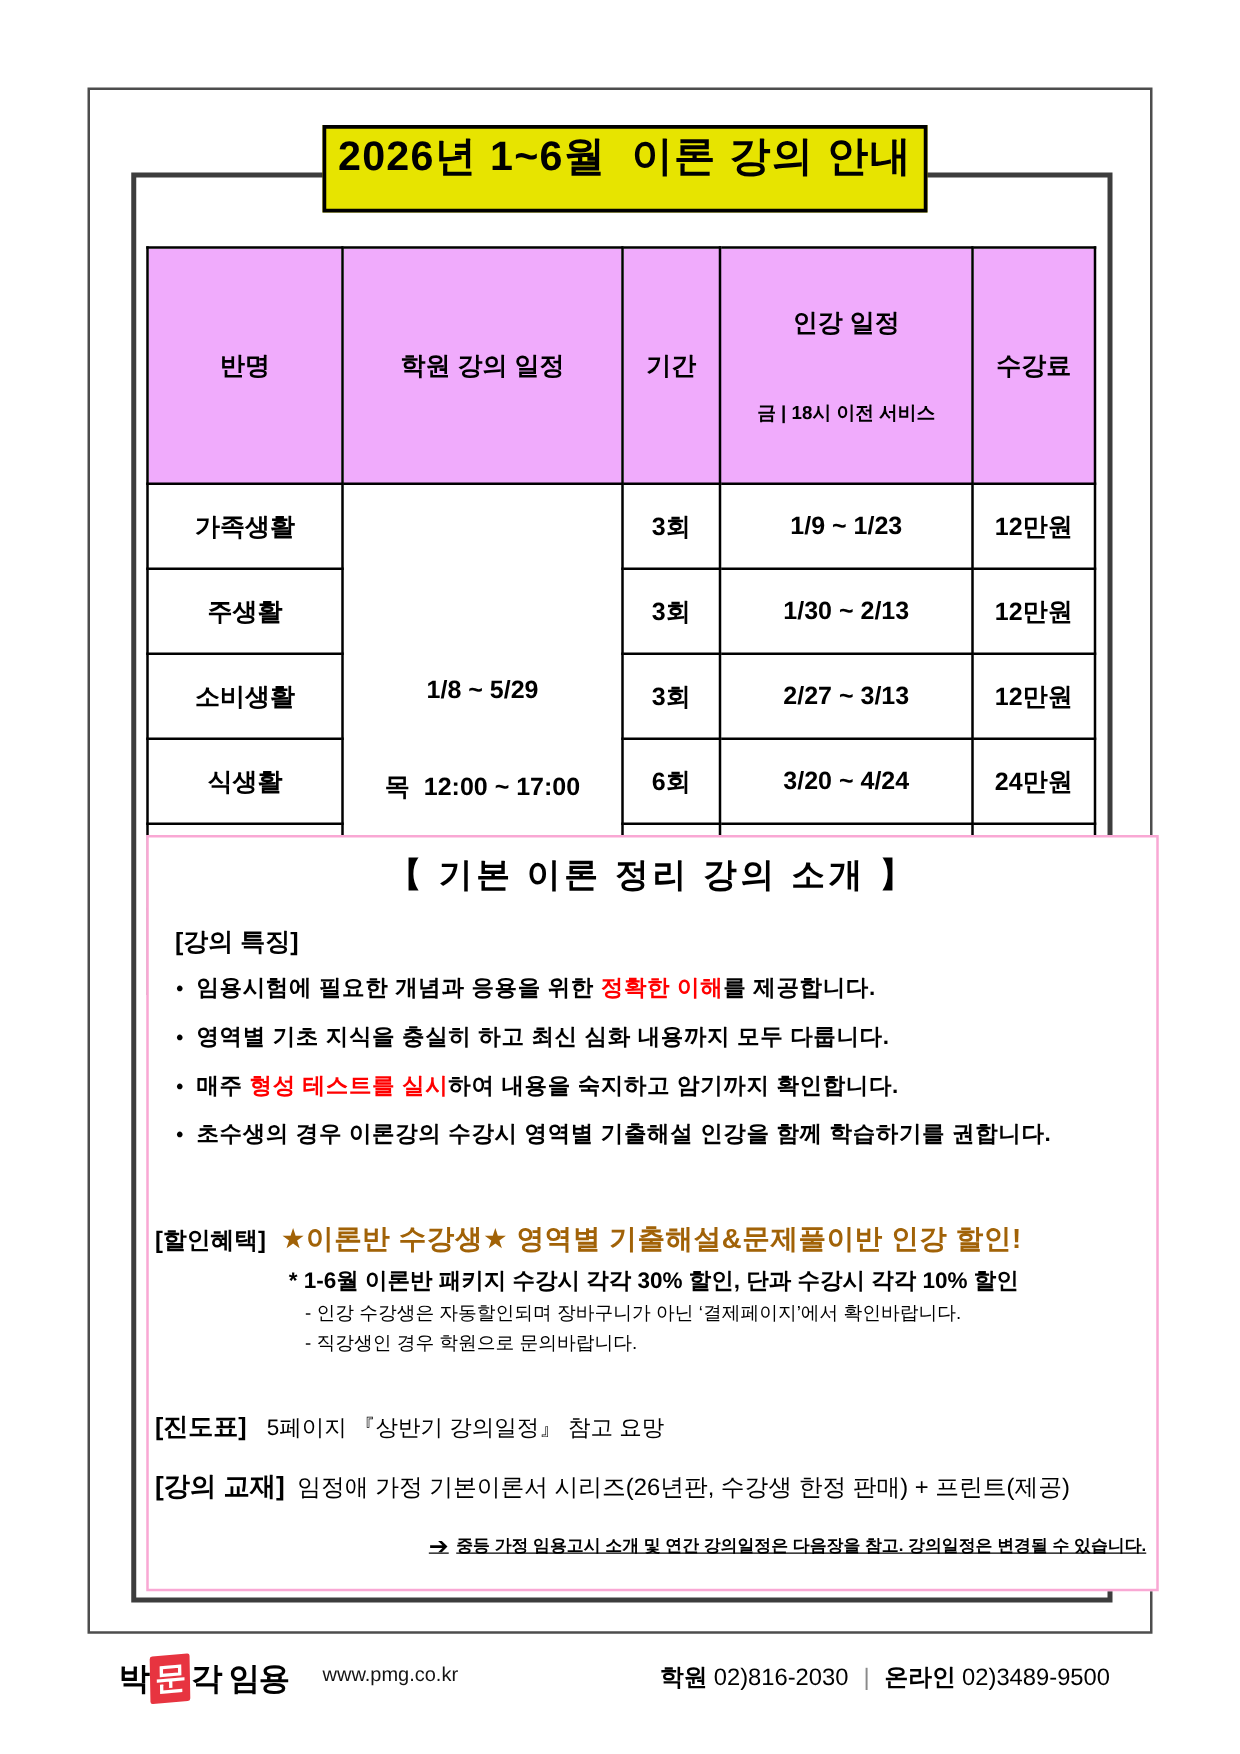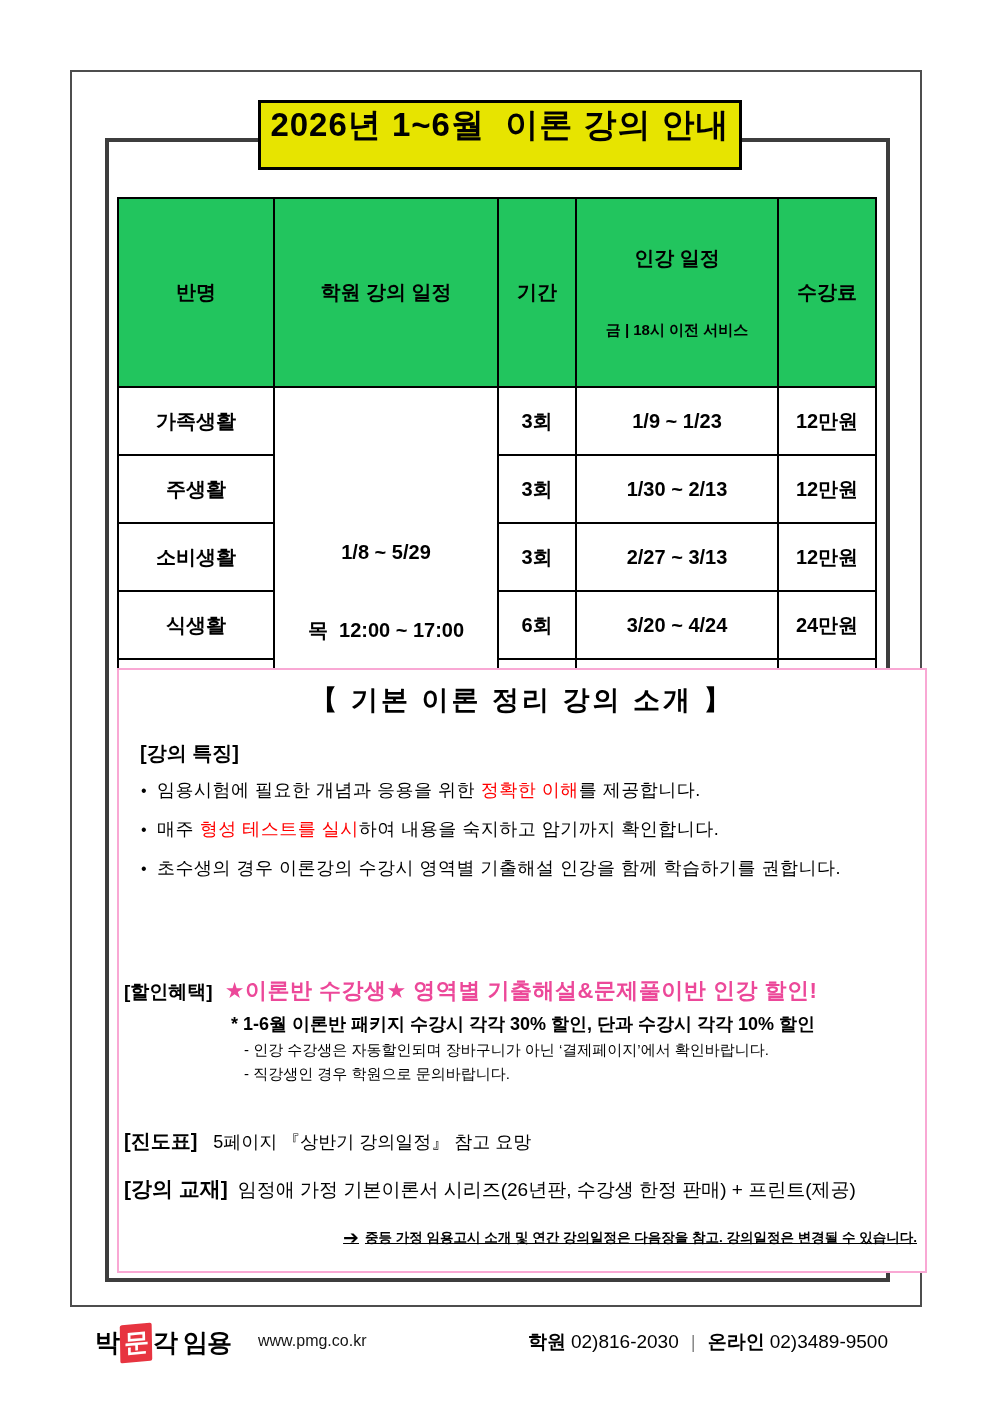--- a/index.html
+++ b/index.html
@@ -30,47 +30,47 @@
   
   table.schedule {
     position:absolute; left:117px; top:197px; width:758px;
     border-collapse:collapse; table-layout:fixed;
   }
   table.schedule th, table.schedule td {
     border:2px solid #000; text-align:center; vertical-align:middle;
     overflow:hidden; white-space:pre;
   }
   table.schedule thead tr { height:59px; }
-  table.schedule thead th { background:#22c55e; font-size:20px; font-weight:bold; }
+  table.schedule thead th { background:#f0abfc; font-size:20px; font-weight:bold; }
   table.schedule thead th .sub { font-size:15px; font-weight:bold; margin-top:3px; }
   table.schedule tbody tr { height:68px; }
   table.schedule tbody td { font-size:20px; font-weight:600; }
   td.class-name { font-weight:bold; }
   td.class-name.small { font-size:17px; letter-spacing:-0.5px; }
   td.merged-cell { font-size:20px; font-weight:600; }
   td.merged-cell div { line-height:32px; }
   
   .content-box {
     position:absolute; left:117px; top:668px; width:810px; height:605px;
     border:2px solid #f9a8d4; background:#fff;
   }
   .content-box > div { position:absolute; }
   .section-title {
     top:12px; left:0; width:100%; text-align:center;
     font-size:27px; font-weight:bold; letter-spacing:3px;
   }
   .features-label { top:70px; left:21px; font-size:20px; font-weight:bold; }
   .bullets { top:108px; left:22px; width:710px; }
-  .bullet { font-size:18px; font-weight:400; margin-bottom:15px; letter-spacing:0.5px; }
+  .bullet { font-size:18px; font-weight:700; margin-bottom:15px; letter-spacing:0.5px; }
   .bullet.gap-top { margin-top:10px; }
   .bullet .dot { font-size:16px; margin-right:10px; }
   .red-text { color:#ff0000; }
   .discount-line { top:306px; left:5px; white-space:nowrap; }
   .discount-line .d-label { font-size:19px; font-weight:bold; }
-  .discount-line .d-headline { font-size:22px; font-weight:bold; color:#ec4899; margin-left:12px; letter-spacing:0.5px; }
+  .discount-line .d-headline { font-size:22px; font-weight:bold; color:#a16207; margin-left:12px; letter-spacing:0.5px; }
   .discount-d1 { top:342px; left:112px; font-size:18px; font-weight:600; }
   .discount-d2 { top:371px; left:125px; font-size:15px; font-weight:500; }
   .discount-d3 { top:395px; left:125px; font-size:15px; font-weight:500; }
   .progress-line { top:458px; left:5px; }
   .progress-line .p-label { font-size:20px; font-weight:bold; }
   .progress-line .p-text { font-size:18px; font-weight:500; margin-left:16px; }
   .textbook-line { top:505px; left:5px; }
   .textbook-line .t-label { font-size:21px; font-weight:bold; }
   .textbook-line .t-text { font-size:19px; font-weight:500; margin-left:10px; }
   .note-line { top:556px; right:8px; text-align:right; font-size:13.5px; font-weight:600;text-decoration:underline; }
@@ -161,20 +161,21 @@
     </tr>
   </tbody>
 </table>
 
 <div class="content-box">
   <div class="section-title">【 기본 이론 정리 강의 소개 】</div>
   <div class="features-label">[강의 특징]</div>
 
   <div class="bullets">
     <div class="bullet"><span class="dot">•</span><span>임용시험에 필요한 개념과 응용을 위한 </span><span class="red-text">정확한 이해</span><span>를 제공합니다.</span></div>
+    <div class="bullet"><span class="dot">•</span><span>영역별 기초 지식을 충실히 하고 최신 심화 내용까지 모두 다룹니다.</span><span class="red-text"></span><span></span></div>
     <div class="bullet"><span class="dot">•</span><span>매주 </span><span class="red-text">형성 테스트를 실시</span><span>하여 내용을 숙지하고 암기까지 확인합니다.</span></div>
     <div class="bullet gap-top"><span class="dot">•</span><span>초수생의 경우 이론강의 수강시 영역별 기출해설 인강을 함께 학습하기를 권합니다.</span><span class="red-text"></span><span></span></div>
   </div>
 
   <div class="discount-line">
     <span class="d-label">[할인혜택]</span><span class="d-headline">★이론반 수강생★ 영역별 기출해설&amp;문제풀이반 인강 할인!</span>
   </div>
   <div class="discount-d1">* 1-6월 이론반 패키지 수강시 각각 30% 할인, 단과 수강시 각각 10% 할인</div>
   <div class="discount-d2">- 인강 수강생은 자동할인되며 장바구니가 아닌 ‘결제페이지’에서 확인바랍니다.</div>
   <div class="discount-d3">- 직강생인 경우 학원으로 문의바랍니다.</div>

